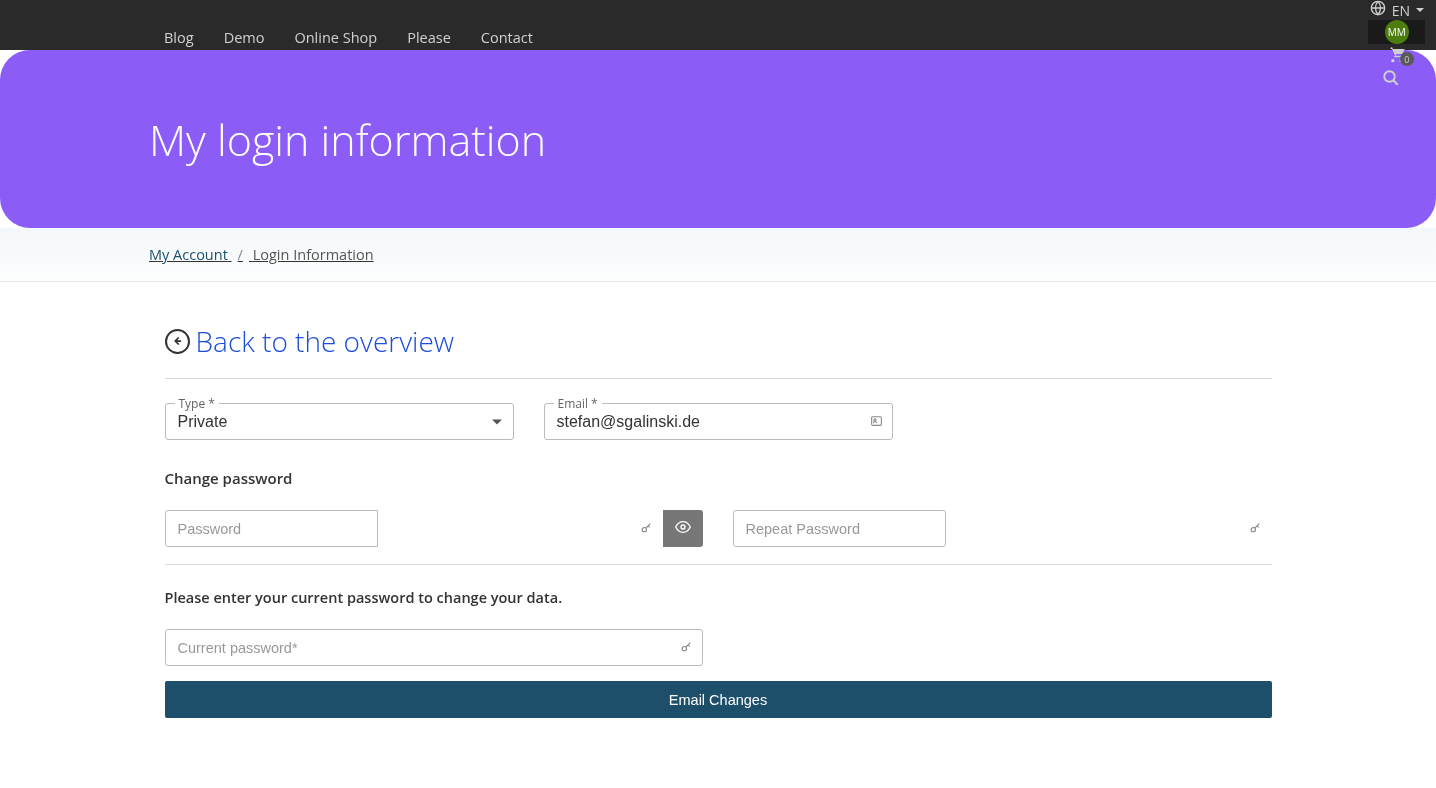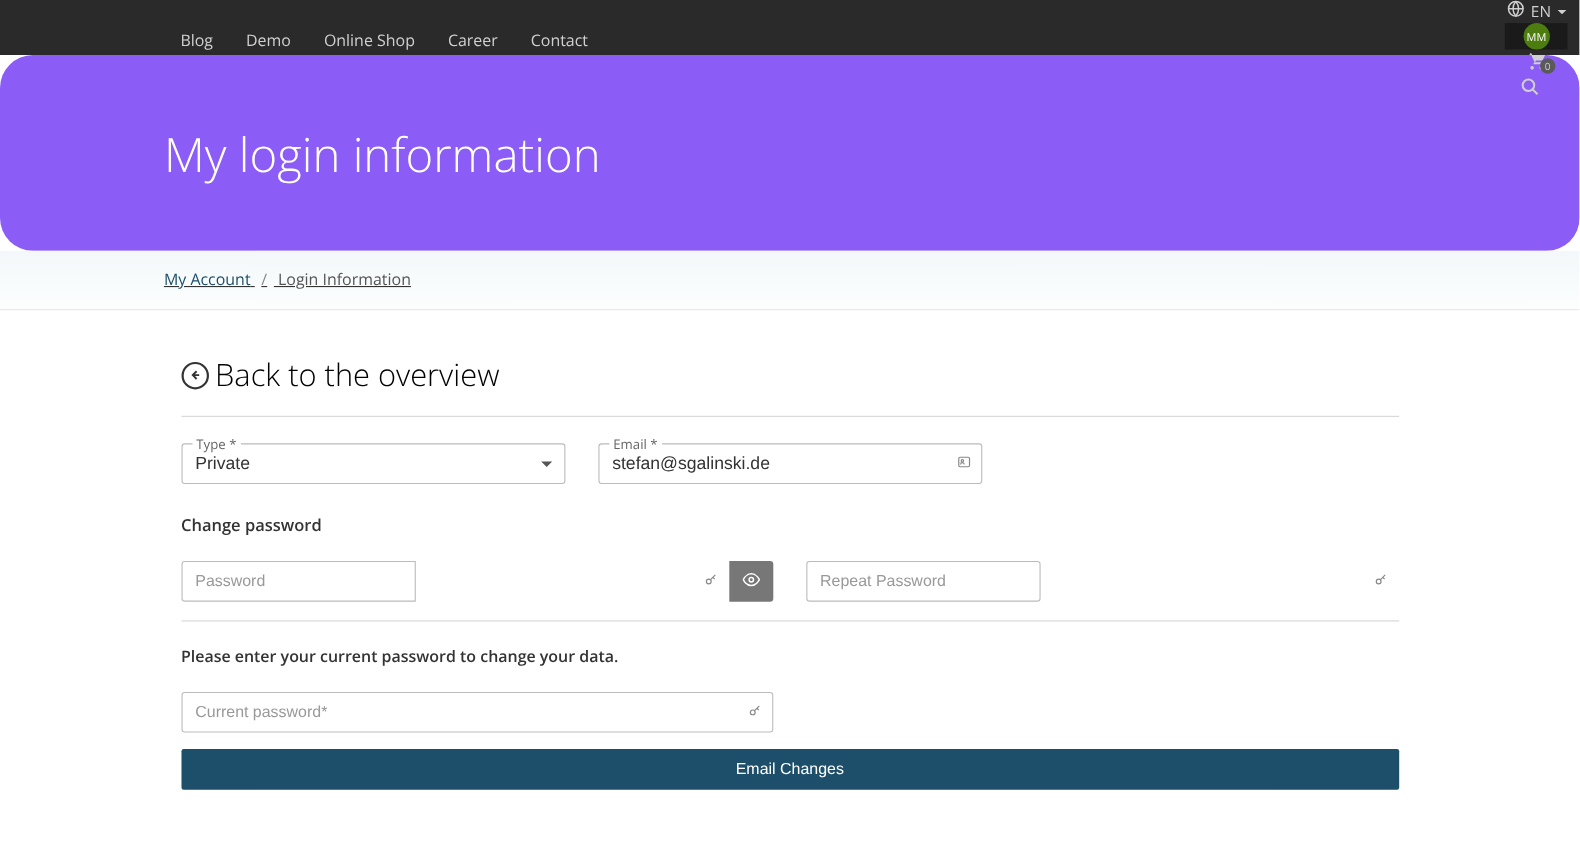--- a/index.html
+++ b/index.html
@@ -149,21 +149,21 @@
       max-width: 1137px;
       margin: 0 auto;
       padding: 40px 15px 30px;
     }
     .back-link {
       display: flex;
       align-items: center;
       gap: 6px;
       font-size: 28px;
       font-weight: 300;
-      color: #000000;
+      color: #1d4ed8;
       text-decoration: none;
       padding-bottom: 18px;
       border-bottom: 1px solid #d6d6d6;
       margin-bottom: 24px;
       cursor: pointer;
     }
     .back-icon {
       width: 25px;
       height: 25px;
       border: 2px solid #333;
@@ -310,21 +310,21 @@
     }
   </style>
 </head>
 <body>
 
 <header class="header">
   <nav class="nav-links">
     <a class="nav-link">Blog</a>
     <a class="nav-link">Demo</a>
     <a class="nav-link">Online Shop</a>
-    <a class="nav-link">Career</a>
+    <a class="nav-link">Please</a>
     <a class="nav-link">Contact</a>
   </nav>
   <div class="header-right">
     <div class="lang-selector">
       <span>
         <svg width="16" height="16" viewBox="0 0 24 24" fill="none" stroke="#d0d0d0" stroke-width="2">
             <circle cx="12" cy="12" r="10"></circle>
             <path d="M2 12h20M12 2a15 15 0 0 1 0 20a15 15 0 0 1 0-20"></path>
           </svg>
       </span>

